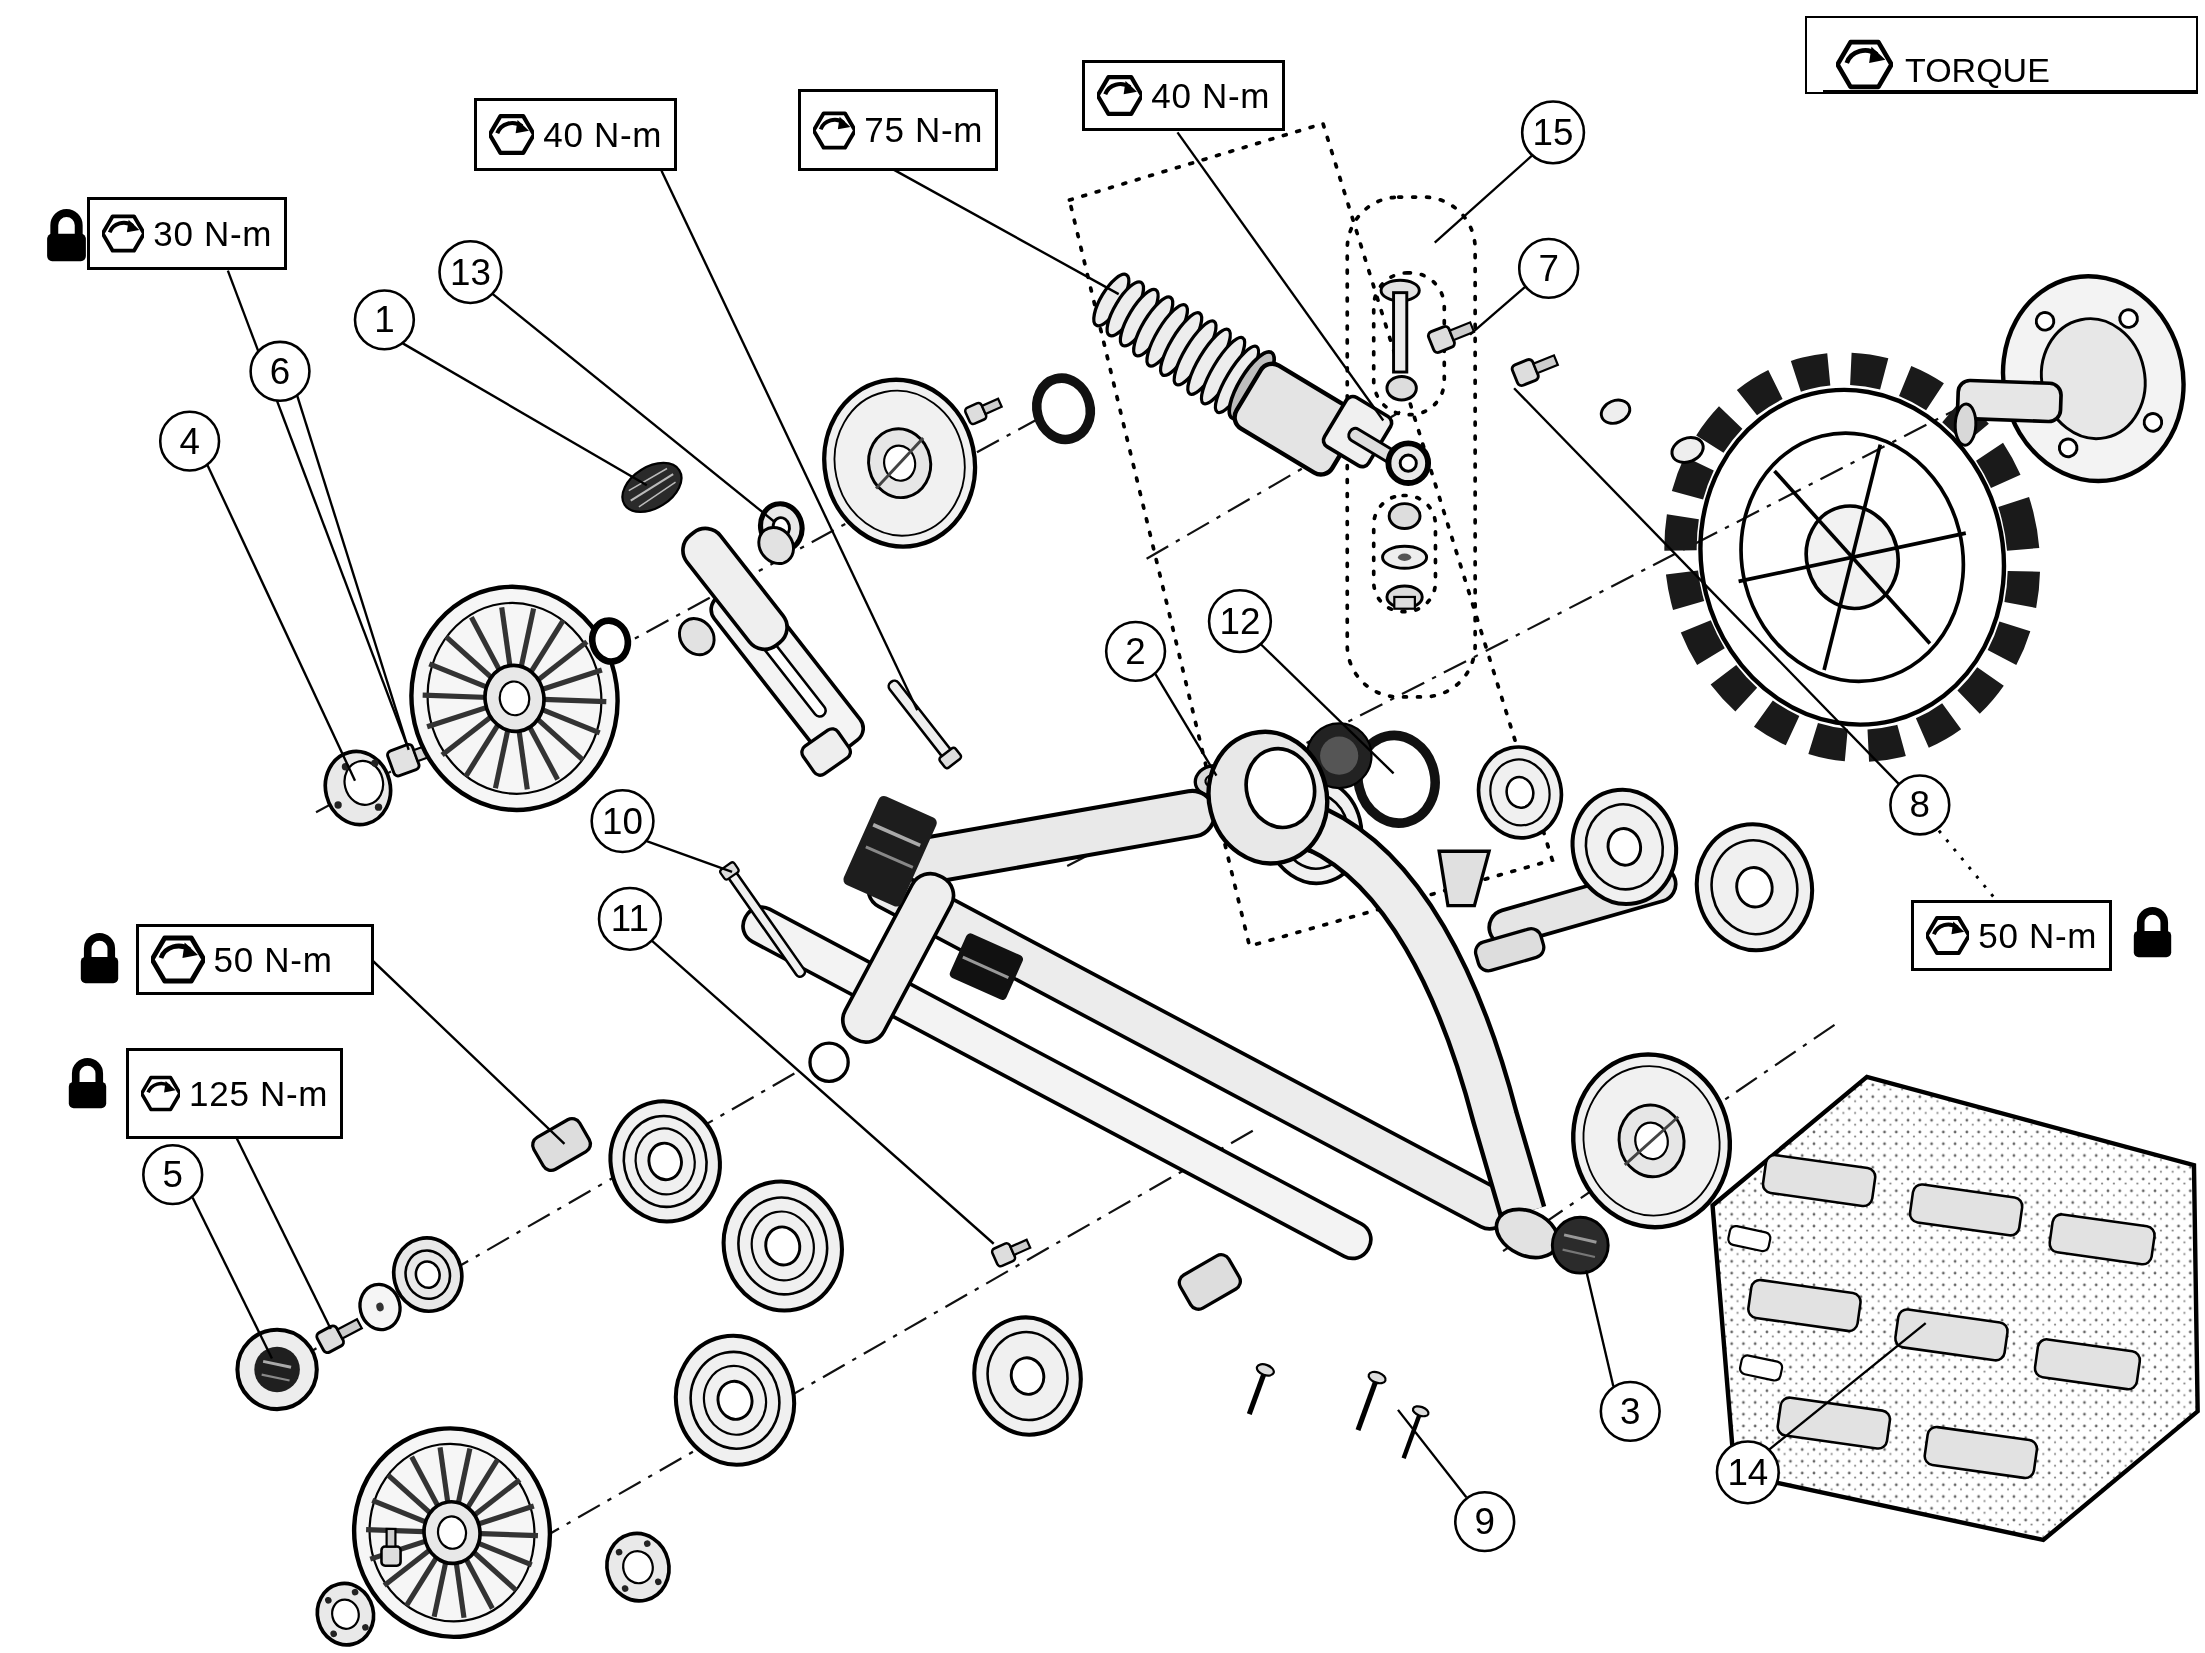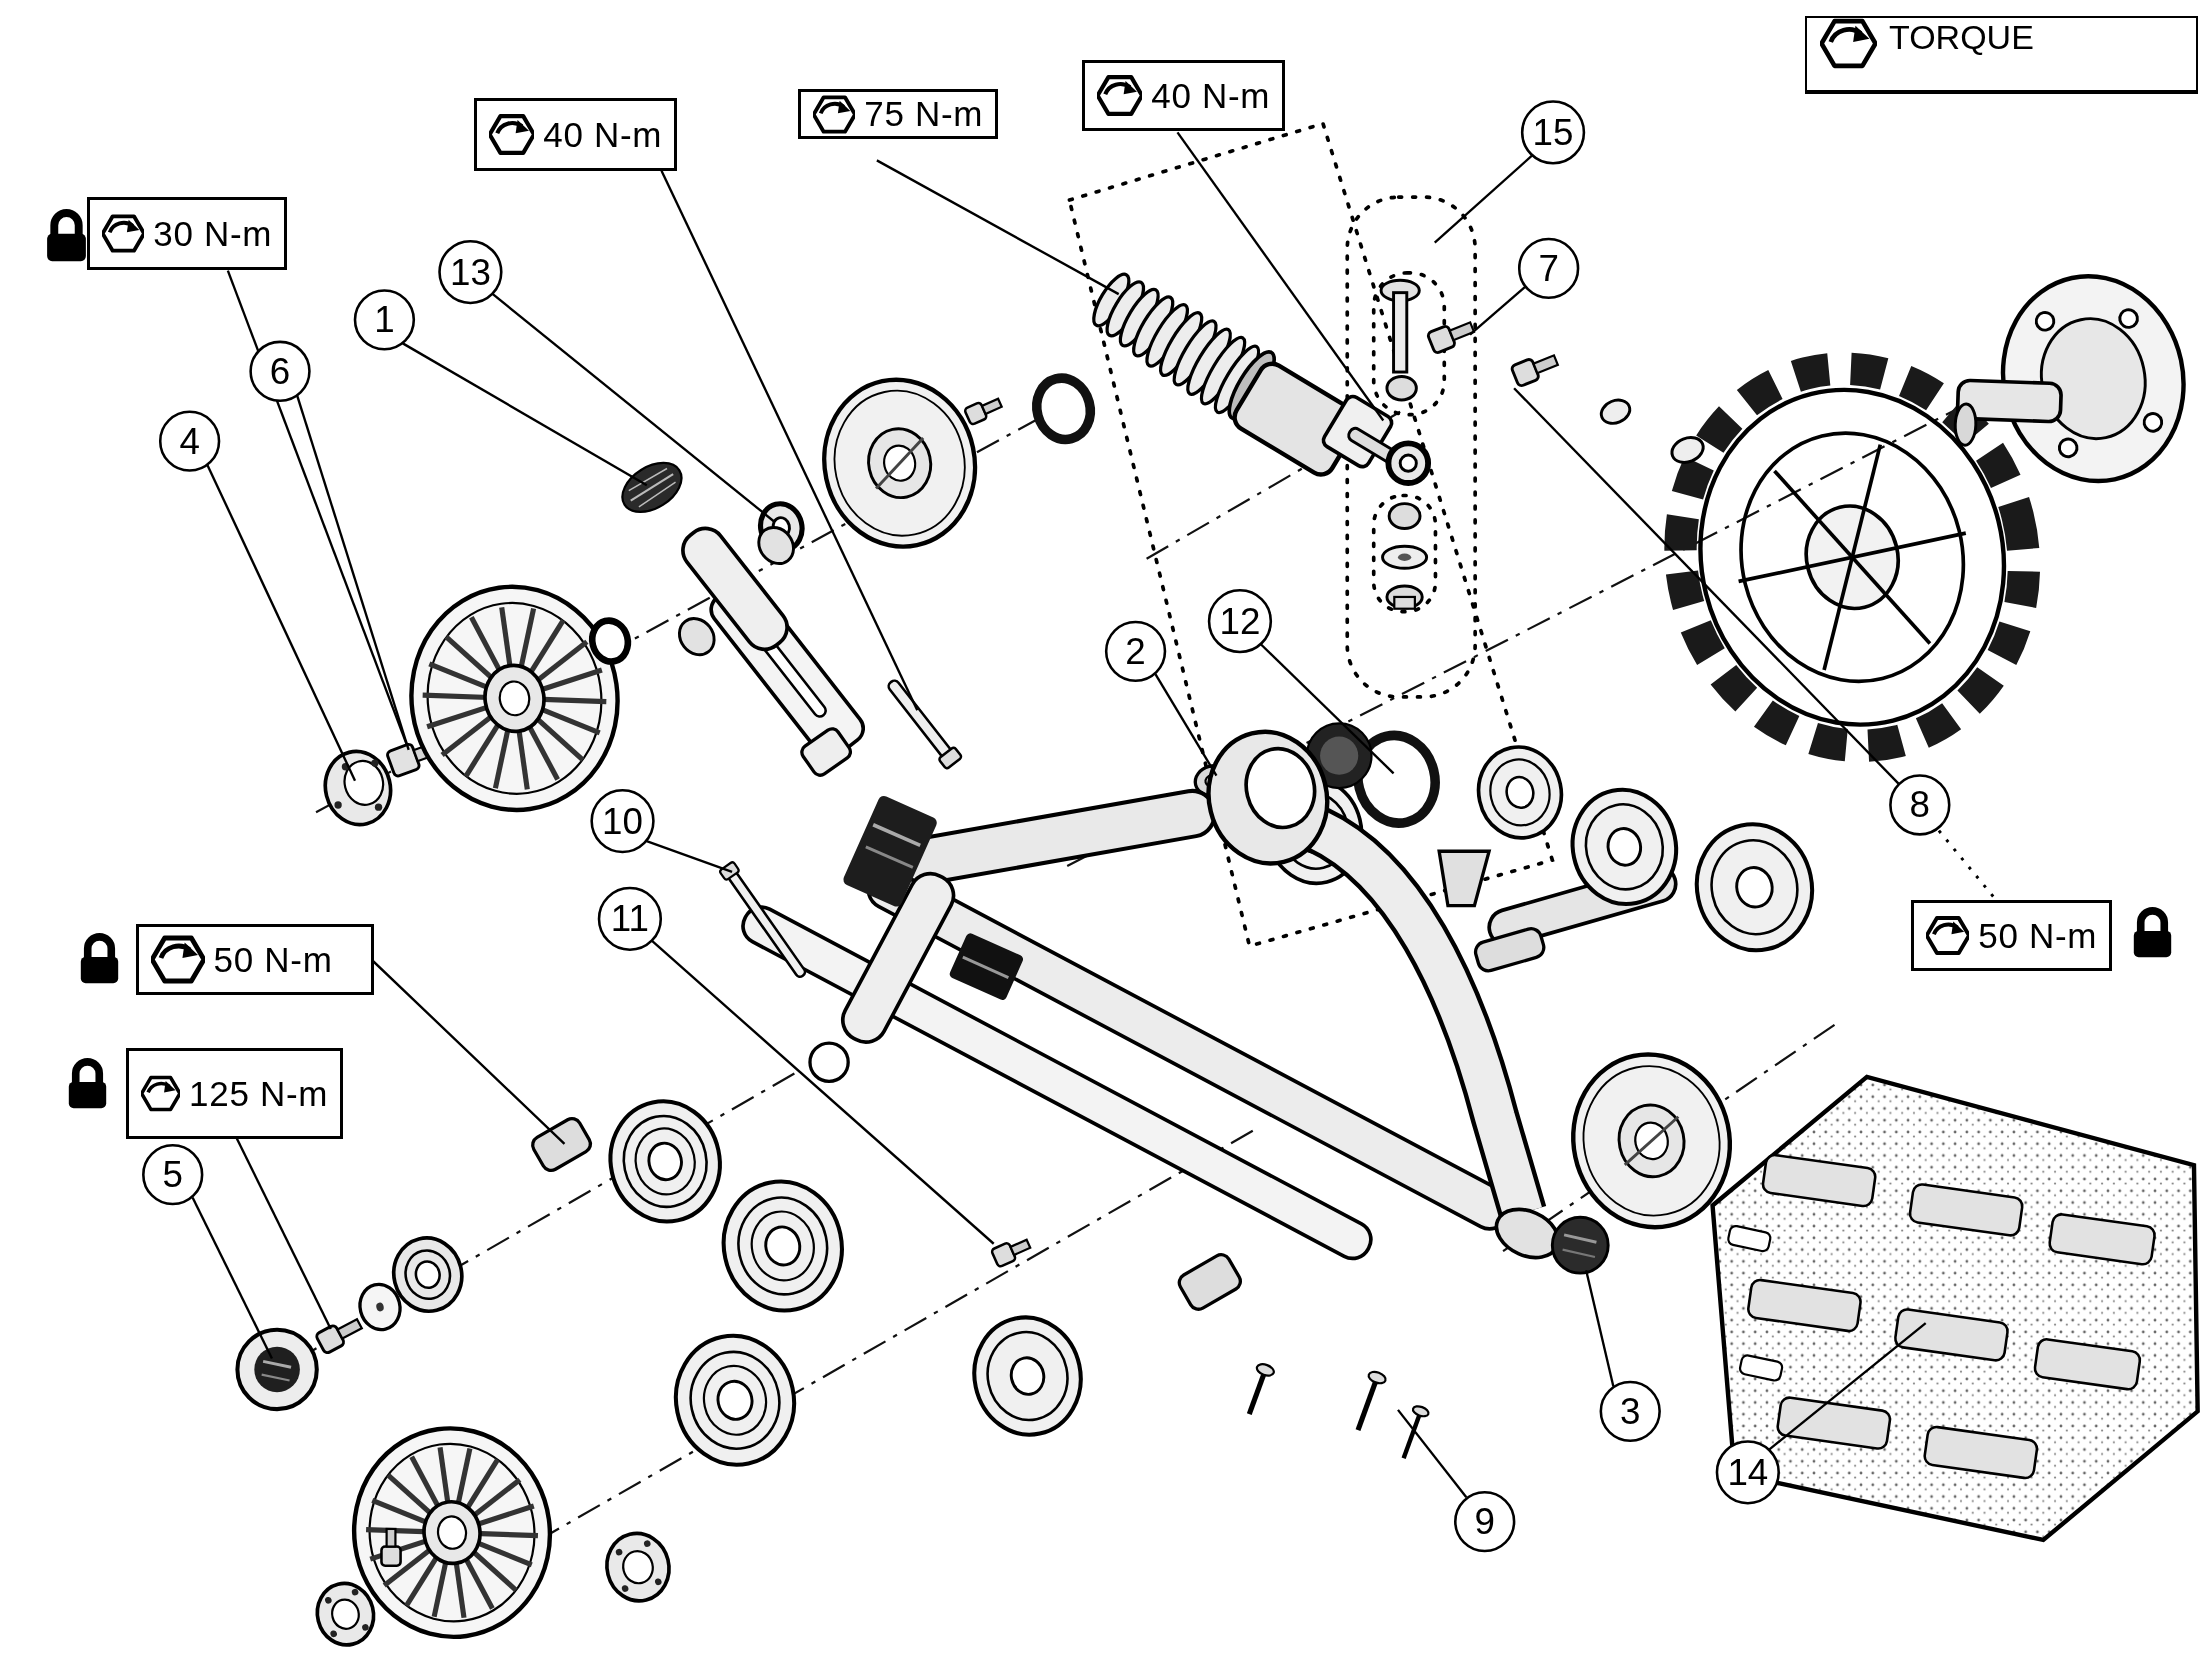--- a/index.html
+++ b/index.html
@@ -5,21 +5,21 @@
   html,body{margin:0;padding:0;background:#ffffff;}
   .stage{position:relative;width:2205px;height:1654px;background:#ffffff;overflow:hidden;
          font-family:"Liberation Sans", sans-serif;color:#000;}
   svg text{font-family:"Liberation Sans", sans-serif;}
   .tq-label{position:absolute;box-sizing:border-box;border:3.7px solid #000;background:#fff;
             display:flex;align-items:center;gap:8.8px;padding:0 11.8px;font-size:35px;white-space:nowrap;}
   .tq-label .nm{letter-spacing:0.7px;}
   .lockbadge{position:absolute;}
   .legend{position:absolute;left:1805px;top:16px;width:393px;box-sizing:border-box;
           border:2.9px solid #000;background:#fff;}
-  .legend-row{display:flex;align-items:flex-start;height:72px;}
+  .legend-row{display:flex;align-items:flex-end;height:72px;margin-left:16px;}
   .legend-row.first{border-bottom:2.9px solid #000;}
   .legend-icon{width:82px;display:flex;justify-content:center;align-items:center;flex:0 0 82px;}
   .legend-text{font-size:34px;}
 </style>
 </head>
 <body>
 
 <div class="stage">
 
 <svg width="2205" height="1654" viewBox="0 0 3000 2250">
@@ -484,21 +484,21 @@
 <div class="tq-label" style="left:474px;top:98px;width:203px;height:73px">
   <svg width="54" height="49" viewBox="0 0 72 66">
     <polygon points="18,4 54,4 71,33 54,62 18,62 1,33" fill="none" stroke="#000" stroke-width="6.5" stroke-linejoin="round"></polygon>
     <path d="M13,31 A25,24 0 0 1 52,20" fill="none" stroke="#000" stroke-width="6.5"></path>
     <polygon points="45,10 63,27 42,31" fill="#000"></polygon>
   </svg>
   <span class="nm">40 N-m</span>
 </div>
 
 
-<div class="tq-label" style="left:798px;top:89px;width:200px;height:50px">
+<div class="tq-label" style="left:798px;top:89px;width:200px;height:82px">
   <svg width="54" height="49" viewBox="0 0 72 66">
     <polygon points="18,4 54,4 71,33 54,62 18,62 1,33" fill="none" stroke="#000" stroke-width="6.5" stroke-linejoin="round"></polygon>
     <path d="M13,31 A25,24 0 0 1 52,20" fill="none" stroke="#000" stroke-width="6.5"></path>
     <polygon points="45,10 63,27 42,31" fill="#000"></polygon>
   </svg>
   <span class="nm">75 N-m</span>
 </div>
 
 
 <div class="tq-label" style="left:1082px;top:60px;width:203px;height:71px">

